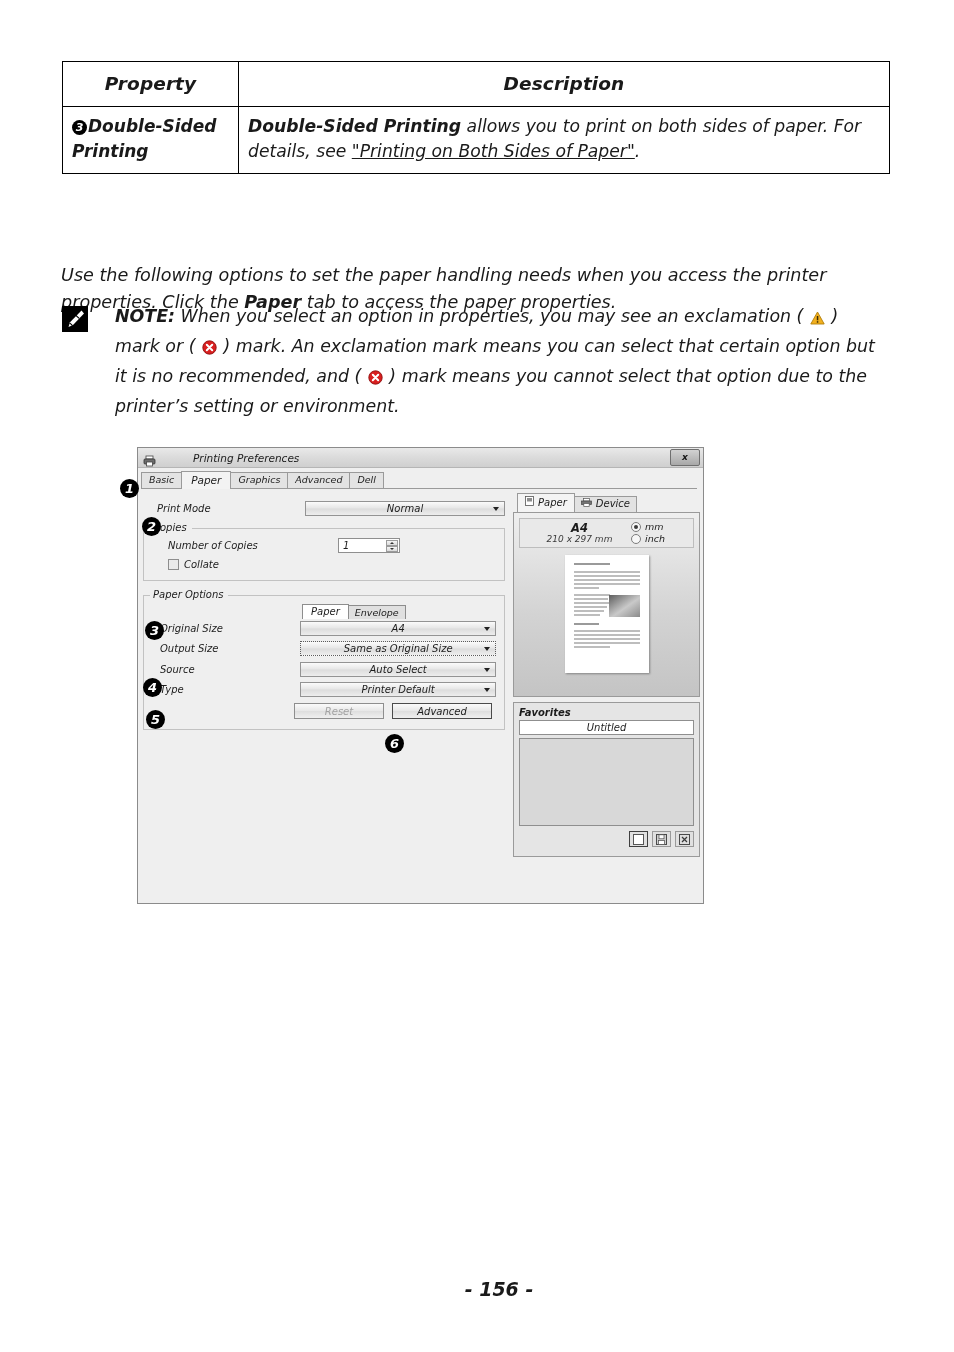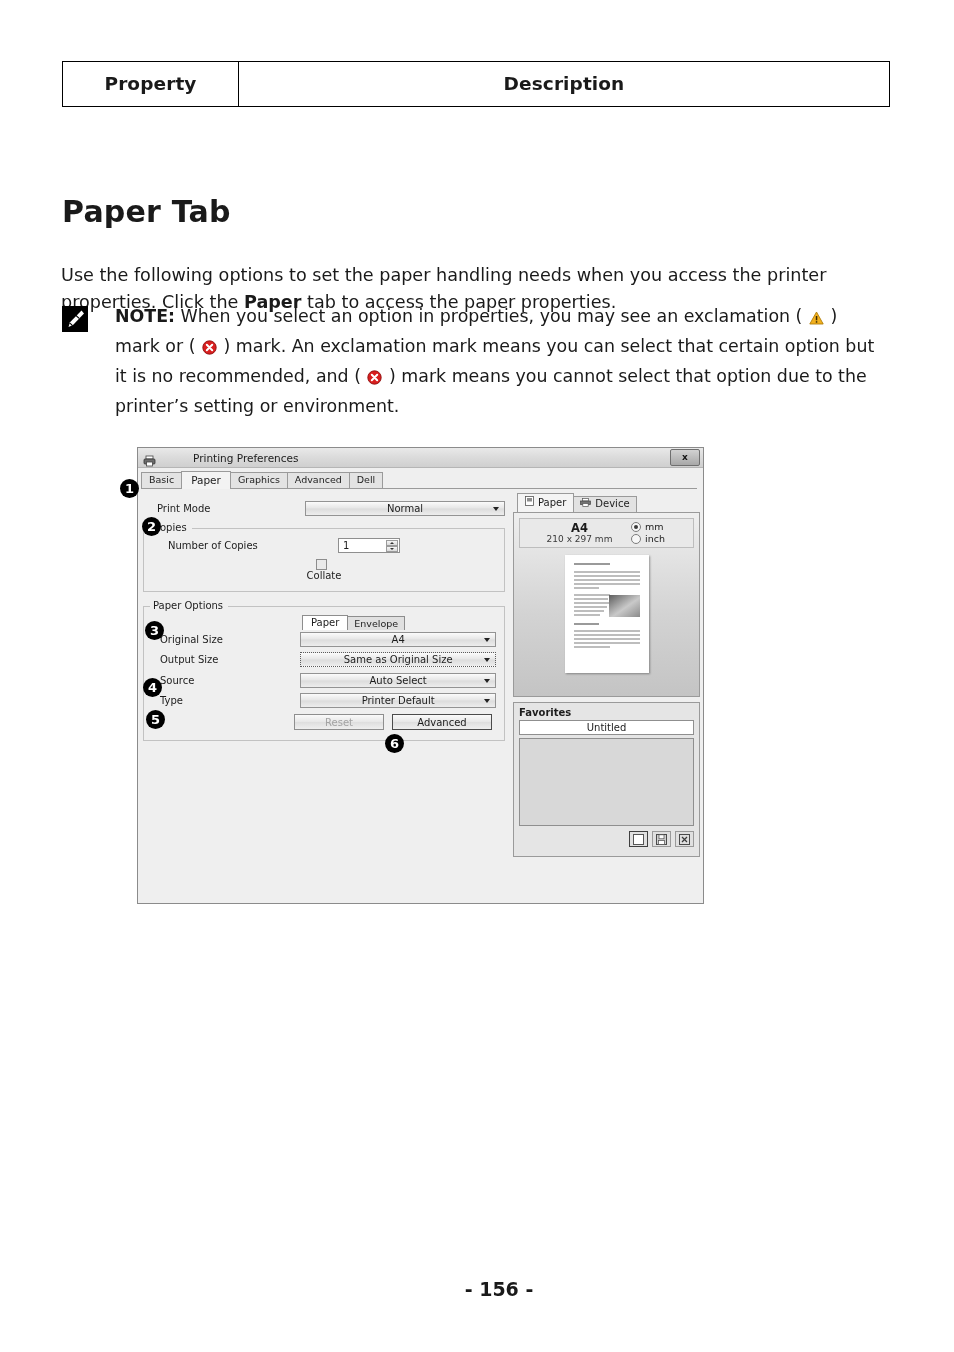--- a/index.html
+++ b/index.html
@@ -11,20 +11,21 @@
     width: 954px;
     height: 1352px;
     position: relative;
     font-family: "DejaVu Sans", "Liberation Sans", sans-serif;
     color: #1a1a1a;
     overflow: hidden;
   }
   .page {
     position: absolute;
     inset: 0;
+    font-style: italic;
   }
 
   
   .prop-table {
     position: absolute;
     left: 62px;
     top: 61px;
     width: 828px;
     border-collapse: collapse;
     table-layout: fixed;
@@ -510,24 +511,27 @@
   <table class="prop-table">
     <colgroup>
         <col class="col-prop">
         <col>
       </colgroup>
     <tbody>
         <tr>
       <th>Property</th>
       <th>Description</th>
     </tr>
+    <tr>
+      <td class="cell-prop"><span class="badge">3</span><span>Double-Sided Printing</span></td>
+      <td class="cell-desc"><b>Double-Sided Printing</b><span> allows you to print on both sides of paper. For details, see </span><a class="doclink" href="#">"Printing on Both Sides of Paper"</a><span>.</span></td>
+    </tr>
   </tbody>
     </table>
 
-  <div class="h1">Paper Tab</div>
 
   <div class="body-para"><span>Use the following options to set the paper handling needs when you access the printer properties. Click the </span><b>Paper</b><span> tab to access the paper properties.</span></div>
 
   <div class="note">
     <div class="note-icon">
       <svg width="26" height="26" viewBox="0 0 26 26">
         <rect width="26" height="26" fill="#000"></rect>
         <path d="M19.5 4.5 L22 7.5 L11 19 L6.5 21 L8 16.2 Z" fill="#fff"></path>
         <path d="M7.6 16.8 L10.6 19.6" stroke="#000" stroke-width="1.1"></path>
         <path d="M13.4 9.0 L17.2 12.4" stroke="#000" stroke-width="1.1"></path>
@@ -587,21 +591,21 @@
           <div class="row" style="margin-bottom:6px;">
             <div class="lbl" style="width:170px; padding-left:16px;">Number of Copies</div>
             <div class="spin" style="width:62px;">
               <span class="val">1</span>
               <span class="btns">
                   <i class="up"></i>
                   <i class="dn"></i>
                 </span>
             </div>
           </div>
-          <div class="row" style="margin-bottom:2px;flex-direction:column;">
+          <div class="row" style="margin-bottom:2px;">
             <span style="width:16px;"></span>
             <span class="checkbox"></span>
             <span class="lbl">Collate</span>
           </div>
         </div>
 
         <div class="group" style="margin-top:14px; padding-top:9px; padding-bottom:10px;">
           <div class="group-title">Paper Options</div>
           <div class="group-line" style="left:84px; right:0;"></div>
 

